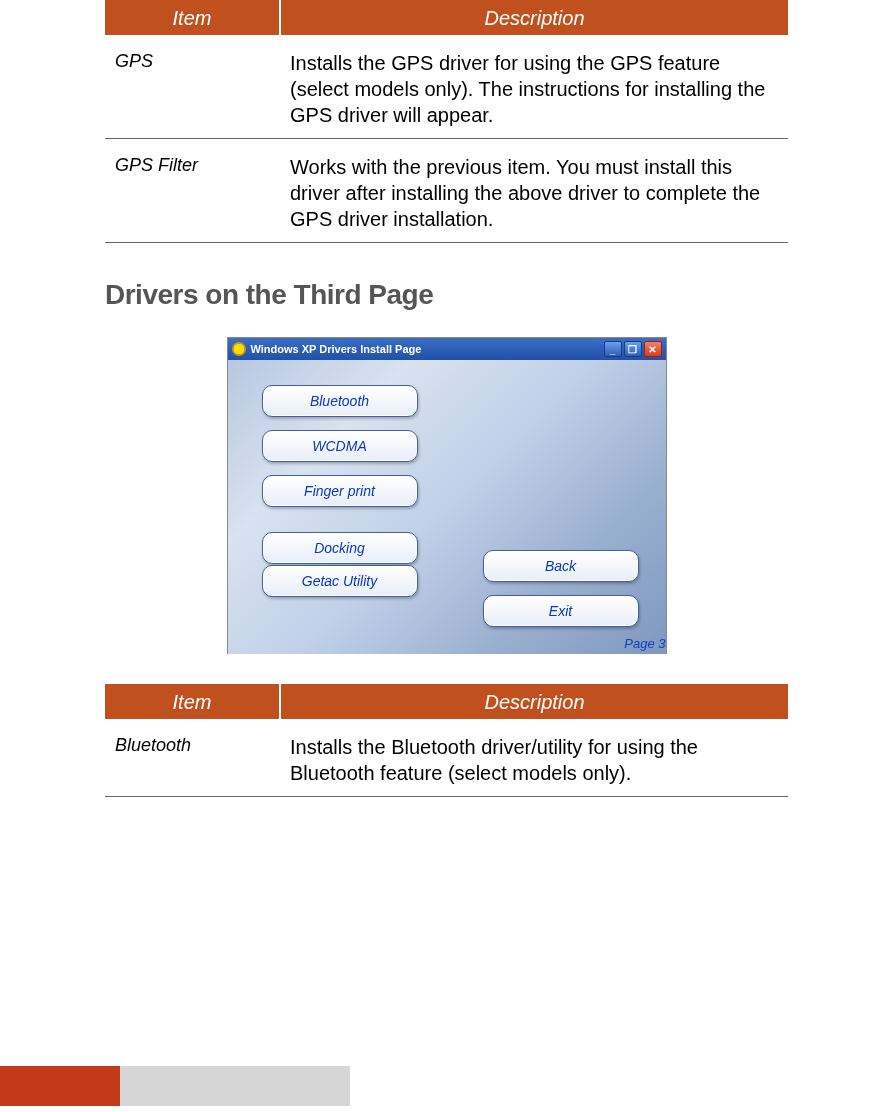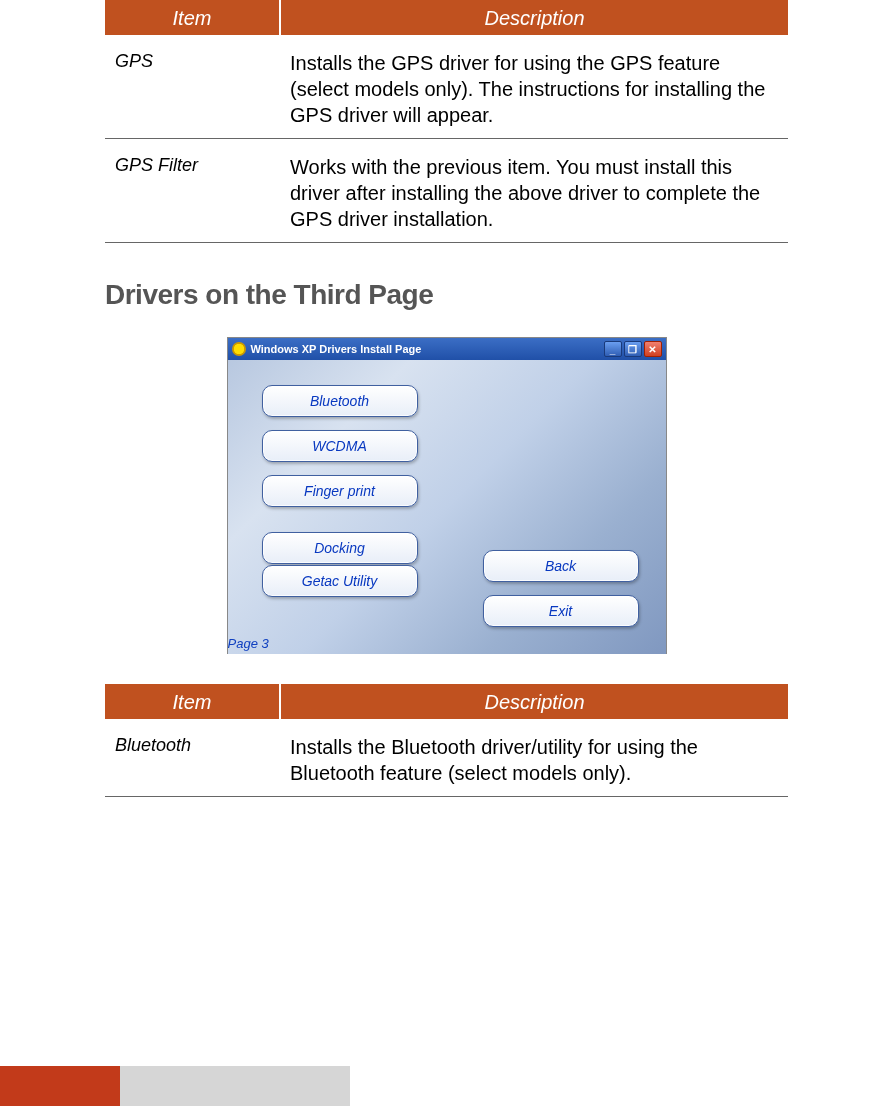--- a/index.html
+++ b/index.html
@@ -24,21 +24,21 @@
     .titlebar-icon { width: 14px; height: 14px; background: radial-gradient(circle, #ffdd00 50%, #cc9900 55%); border-radius: 50%; margin-right: 5px; position: relative; }
     .titlebar-text { color: #fff; font-size: 11px; font-weight: bold; font-family: Tahoma, sans-serif; flex: 1; }
     .win-controls { display: flex; gap: 2px; }
     .win-btn { width: 18px; height: 16px; background: linear-gradient(#6a9ef0, #2e5db3); border: 1px solid #1a3a7a; border-radius: 2px; color: #fff; font-size: 10px; font-weight: bold; display: flex; align-items: center; justify-content: center; font-family: Tahoma, sans-serif; }
     .win-btn.close { background: linear-gradient(#f08070, #d04020); border-color: #a02000; }
     
     .window-body { height: 294px; background: linear-gradient(135deg, #b8c8e0 0%, #d8e2f0 25%, #c0d0e8 50%, #9ab0d0 75%, #8098c0 100%); position: relative; }
     
     .installer-btn { position: absolute; width: 156px; height: 32px; background: linear-gradient(#ffffff, #e8eef8); border: 1px solid #4060a0; border-radius: 10px; box-shadow: inset 0 0 0 1px rgba(255,255,255,0.8), 1px 2px 3px rgba(0,0,0,0.25); color: #0838c0; font-style: italic; font-size: 14px; font-family: Arial, sans-serif; display: flex; align-items: center; justify-content: center; }
     
-    .page-indicator { position: absolute; bottom: 3px; left: 0; right: 0; text-align: left; font-style: italic; color: #1040c0; font-size: 13px; font-family: Arial, sans-serif; }
+    .page-indicator { position: absolute; bottom: 3px; left: 0; right: 0; text-align: right; font-style: italic; color: #1040c0; font-size: 13px; font-family: Arial, sans-serif; }
     
     
     .footer-text { position: absolute; bottom: 74px; right: 85px; font-size: 17px; color: #c0511f; font-family: Arial, sans-serif; }
     .footer-text .pageno { font-size: 20px; margin-left: 10px; }
     
     
     .bottom-bar { position: absolute; bottom: 6px; left: 0; height: 40px; display: flex; }
     .bar-red { width: 120px; background: #c23a1a; }
     .bar-gray { width: 230px; background: #d6d6d6; }
     

